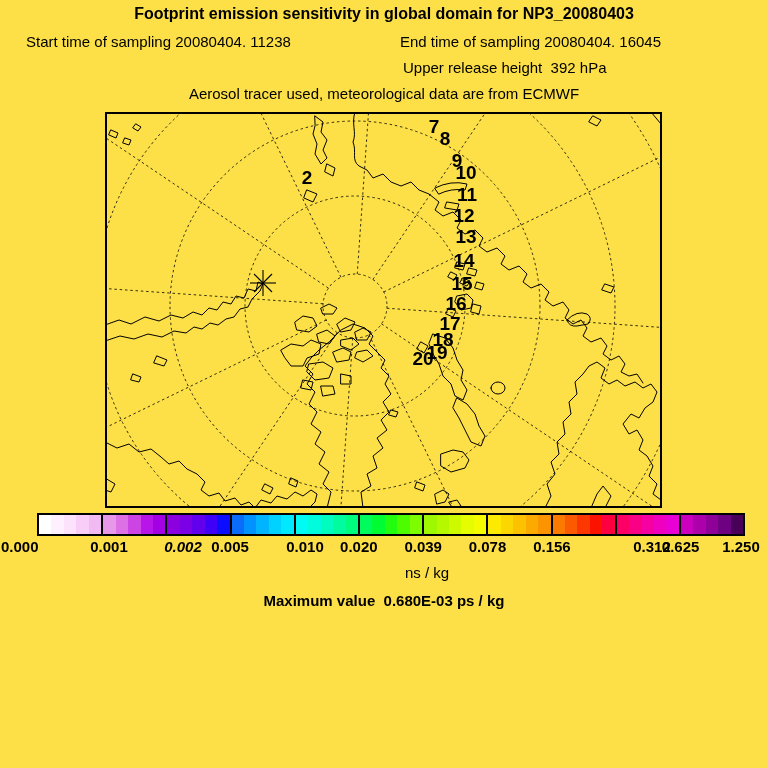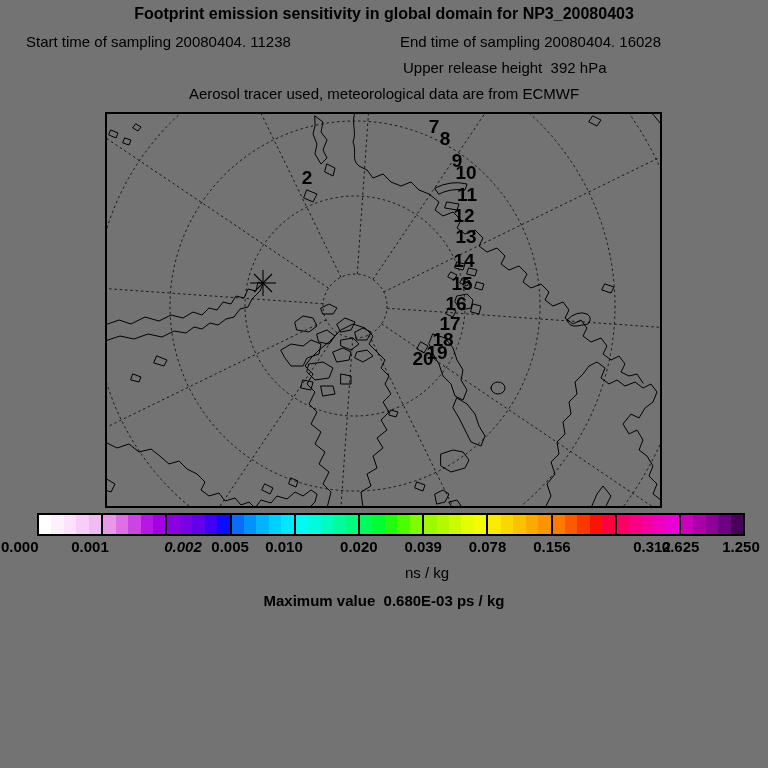--- a/index.html
+++ b/index.html
@@ -1,16 +1,16 @@
 <!DOCTYPE html>
 <html><head>
 <meta charset="utf-8">
 <style>
   html,body{margin:0;padding:0;background:#fff;}
-  .page{position:relative;width:768px;height:768px;background:#737373;overflow:hidden;
+  .page{position:relative;width:768px;height:768px;background:#fde047;overflow:hidden;
         font-family:"Liberation Sans",sans-serif;color:#000;}
   .txt{position:absolute;font-size:15px;white-space:pre;line-height:1.1;}
   .center{left:0;width:768px;text-align:center;}
   .title{font-weight:bold;font-size:16px;}
   #map-svg{position:absolute;left:105px;top:112px;}
   .grat{fill:none;stroke:#000;stroke-width:0.8;stroke-dasharray:2.5 2.8;}
   .coast{fill:none;stroke:#000;stroke-width:1;stroke-linejoin:round;stroke-linecap:round;}
   .star line{stroke:#000;stroke-width:1.1;}
   .traj{font-family:"Liberation Sans",sans-serif;font-size:19px;font-weight:700;
         text-anchor:middle;dominant-baseline:central;fill:#000;}
@@ -25,21 +25,21 @@
   .units{top:565px;margin-left:43px;}
   .maxval{top:593px;font-weight:bold;}
 </style>
 </head>
 <body>
 
 <div class="page">
   <div class="txt center title" style="top:5px">Footprint emission sensitivity in global domain for NP3_20080403</div>
 
   <div class="txt" style="left:26px;top:34px">Start time of sampling 20080404. 11238</div>
-  <div class="txt" style="left:400px;top:34px">End time of sampling 20080404. 16028</div>
+  <div class="txt" style="left:400px;top:34px">End time of sampling 20080404. 16045</div>
 
   <div class="txt" style="left:403px;top:60px">Upper release height  392 hPa</div>
 
   <div class="txt center" style="top:86px">Aerosol tracer used, meteorological data are from ECMWF</div>
 
   <svg id="map-svg" width="557" height="396" viewBox="0 0 557 396">
       <circle cx="250" cy="194" r="32" class="grat"></circle>
       <circle cx="250" cy="194" r="110" class="grat"></circle>
       <circle cx="250" cy="194" r="185" class="grat"></circle>
       <circle cx="250" cy="194" r="260" class="grat"></circle>
@@ -207,24 +207,24 @@
       <div class="cb-seg">
         <div class="cb-cell" style="background: rgb(202, 0, 190);"></div>
         <div class="cb-cell" style="background: rgb(172, 0, 170);"></div>
         <div class="cb-cell" style="background: rgb(142, 0, 152);"></div>
         <div class="cb-cell" style="background: rgb(110, 0, 130);"></div>
         <div class="cb-cell" style="background: rgb(72, 0, 88);"></div>
       </div>
     </div>
   <div id="colorbar-ticks">
       <span class="tick" style="left: 1px; transform: none;">0.000</span>
-      <span class="tick" style="left: 90px; text-align: right;">0.001</span>
+      <span class="tick" style="left: 109px; text-align: right;">0.001</span>
       <span class="tick" style="left: 183px; font-style: italic;">0.002</span>
       <span class="tick" style="left: 230.091px;">0.005</span>
-      <span class="tick" style="left: 284px;">0.010</span>
+      <span class="tick" style="left: 305px;">0.010</span>
       <span class="tick" style="left: 358.818px;">0.020</span>
       <span class="tick" style="left: 423.182px;">0.039</span>
       <span class="tick" style="left: 487.545px;">0.078</span>
       <span class="tick" style="left: 551.909px;">0.156</span>
       <span class="tick" style="left: 652px;">0.312</span>
       <span class="tick" style="left: 680.636px;">0.625</span>
       <span class="tick" style="left: 741px;">1.250</span>
     </div>
 
   <div class="txt center units">ns / kg</div>

